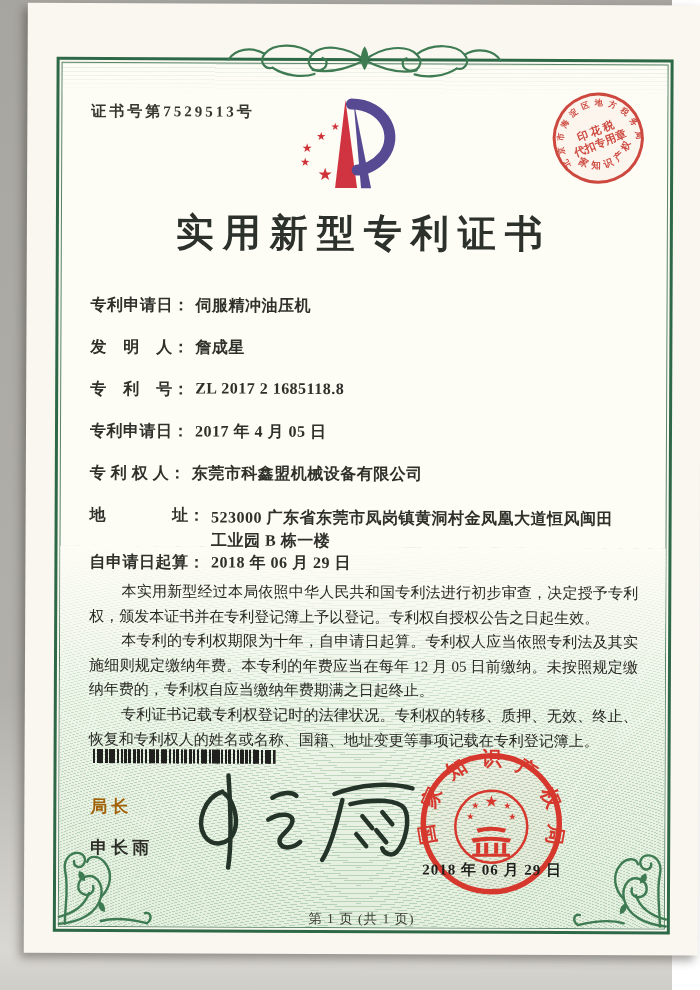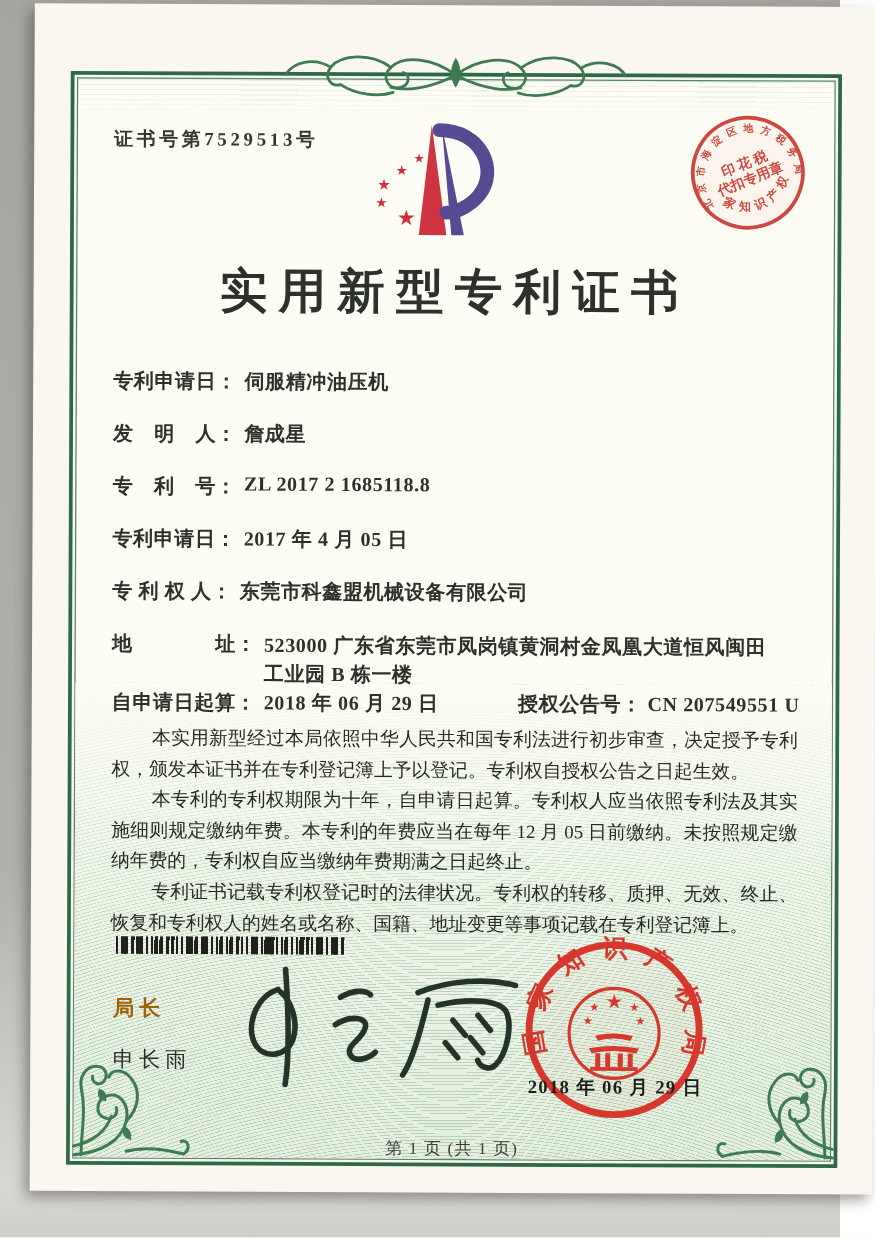--- a/index.html
+++ b/index.html
@@ -33,21 +33,21 @@
   .grantno{position:absolute;left:325px;top:0;white-space:nowrap;}
   .bodytext{left:64px;top:576px;width:549px;}
   .bodytext p{margin:0;font-size:15px;line-height:24.6px;text-align:justify;
               text-indent:2.15em;color:#272822;font-weight:500;}
   .barcode{left:68px;top:746px;width:183px;height:14px;
       background:
         repeating-linear-gradient(90deg,#20201e 0 2px,rgba(0,0,0,0) 2px 4px),
         repeating-linear-gradient(90deg,#20201e 0 1px,rgba(0,0,0,0) 1px 7px),
         repeating-linear-gradient(90deg,rgba(0,0,0,0) 0 5px,#20201e 5px 8px,rgba(0,0,0,0) 8px 13px);}
   .officer-title{left:66px;top:792px;font-size:17px;color:#a16207;letter-spacing:4px;font-weight:600;}
-  .officer-name{left:66px;top:833px;font-size:17px;color:#2c2d27;letter-spacing:4px;font-weight:400;}
+  .officer-name{left:66px;top:833px;font-size:17px;color:#2c2d27;letter-spacing:4px;font-weight:700;}
   .signature{left:160px;top:760px;}
   .seal{left:392px;top:744px;}
   .seal-date{left:378px;top:856px;width:180px;text-align:center;font-size:15px;
              letter-spacing:1px;color:#1e1f1c;font-weight:600;z-index:6;}
   .footer{left:29px;top:906px;width:617px;text-align:center;font-size:13.5px;
           color:#3a3b34;letter-spacing:1px;}
   .tax-stamp{left:522px;top:84px;transform:rotate(-22deg);opacity:.92;}
   .orn-bl{left:31px;top:824px;}
   .orn-br{left:546px;top:824px;transform:scaleX(-1);}
   .flourish{left:187px;top:32px;}
@@ -152,21 +152,20 @@
       <span class="lbl">专利申请日：</span><span class="val">2017 年 4 月 05 日</span>
     </div>
     <div class="abs row z3" style="top:460px">
       <span class="lbl">专 利 权 人：</span><span class="val">东莞市科鑫盟机械设备有限公司</span>
     </div>
     <div class="abs row z3" style="top:502px">
       <span class="lbl">地　　　　址：</span><span class="val addr-val"><span>523000 广东省东莞市凤岗镇黄洞村金凤凰大道恒风闽田</span><br><span>工业园 B 栋一楼</span></span>
     </div>
     <div class="abs row z3" style="top:549px">
       <span class="lbl">自申请日起算：</span><span class="val">2018 年 06 月 29 日</span>
-      <span class="grantno"><span>授权公告号：</span> <span>CN 207549551 U</span></span>
     </div>
 
     <div class="abs bodytext z3">
       <p>本实用新型经过本局依照中华人民共和国专利法进行初步审查，决定授予专利权，颁发本证书并在专利登记簿上予以登记。专利权自授权公告之日起生效。</p>
       <p>本专利的专利权期限为十年，自申请日起算。专利权人应当依照专利法及其实施细则规定缴纳年费。本专利的年费应当在每年 12 月 05 日前缴纳。未按照规定缴纳年费的，专利权自应当缴纳年费期满之日起终止。</p>
       <p>专利证书记载专利权登记时的法律状况。专利权的转移、质押、无效、终止、恢复和专利权人的姓名或名称、国籍、地址变更等事项记载在专利登记簿上。</p>
     </div>
 
     <div class="abs barcode z3"></div>
 

